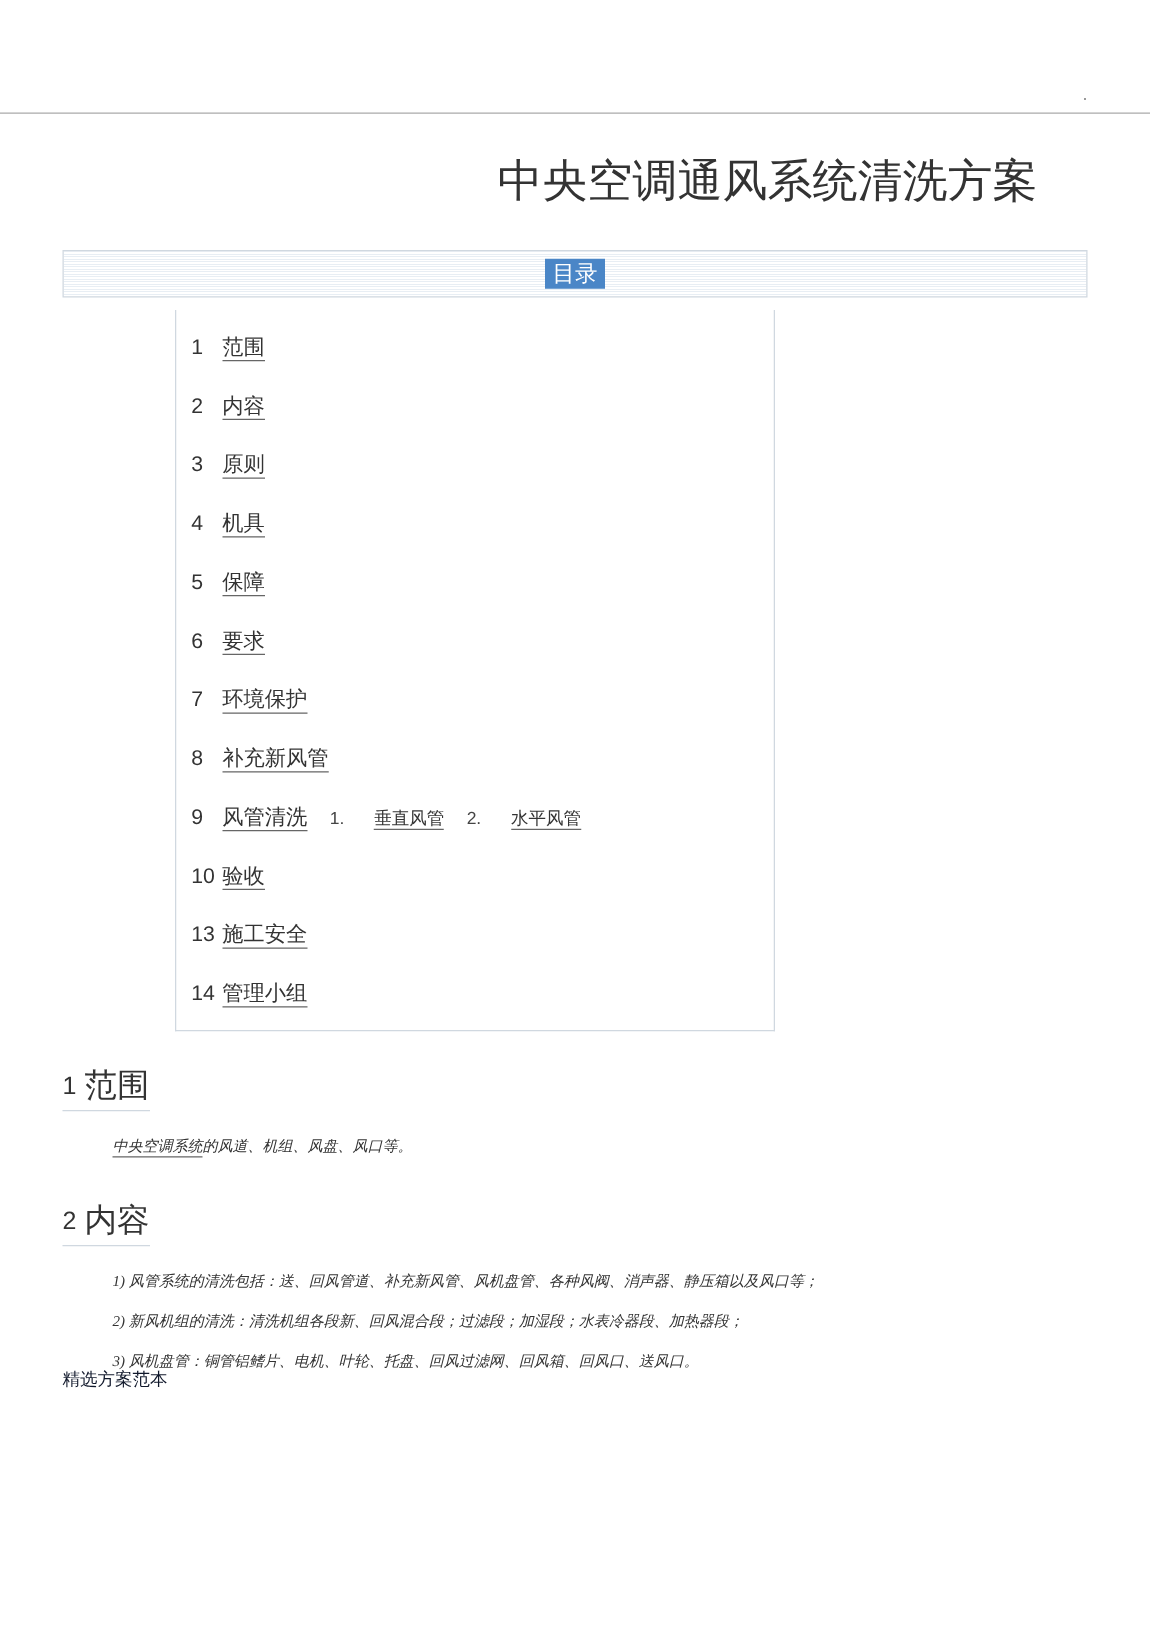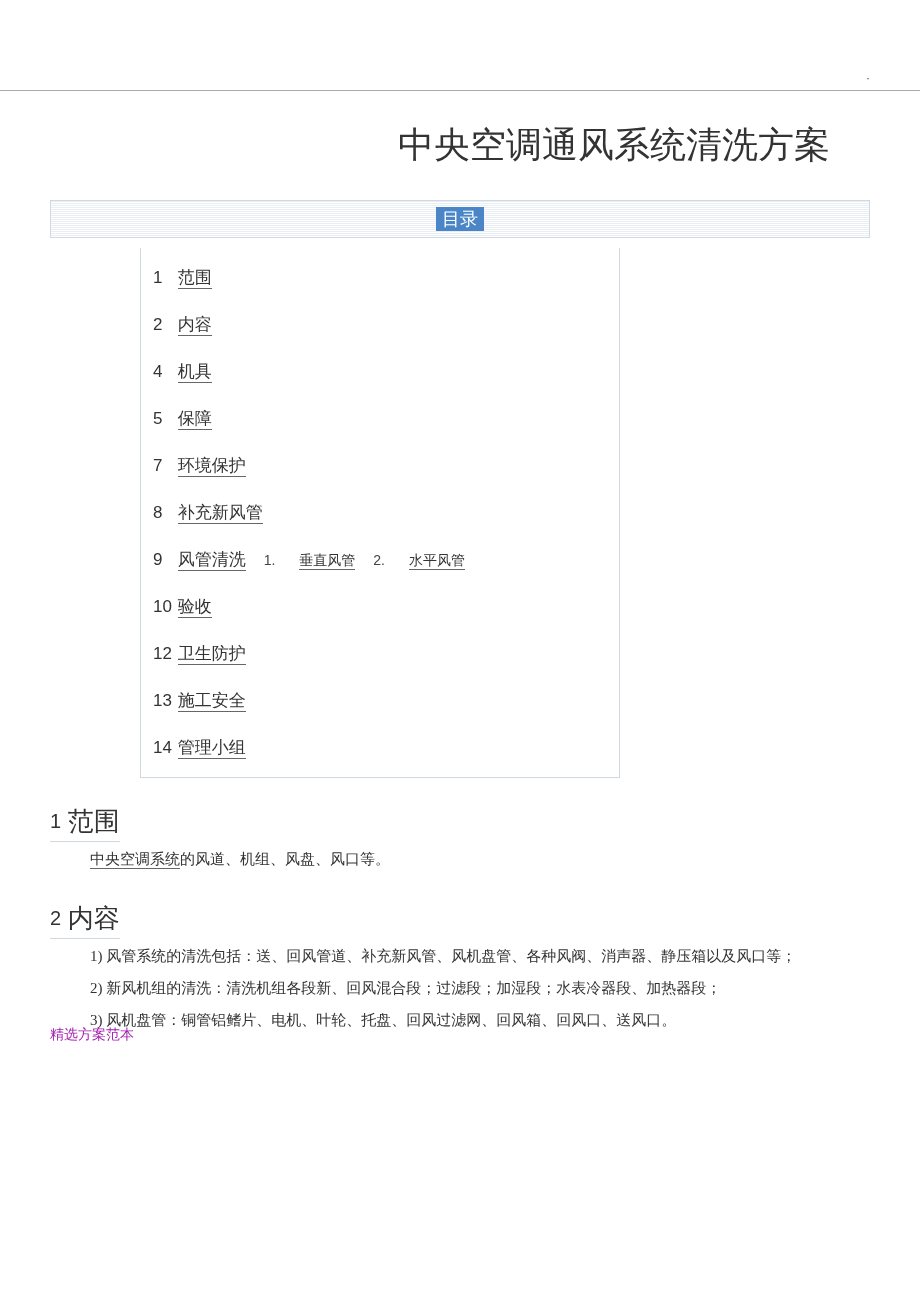--- a/index.html
+++ b/index.html
@@ -92,63 +92,65 @@
     border-bottom: 1px solid #d0d8e0;
     display: inline-block;
     padding-bottom: 2px;
   }
   .section-heading .num {
     font-family: Arial, sans-serif;
     font-size: 20px;
     vertical-align: 2px;
   }
   .body-block {
-    margin-top: 1px;
-    font-size: 15px;
+    margin-top: 12px;
+    font-size: 12px;
     line-height: 32px;
     font-family: "SimSun", serif;
     padding-left: 40px;
     padding-right: 20px;
+    font-style: italic;
   }
   .body-block .inline-link {
     border-bottom: 1px solid #666;
     padding-bottom: 1px;
   }
   .footer {
     position: absolute;
     bottom: 32px;
     left: 50px;
     font-size: 14px;
     font-family: "SimSun", serif;
-    color: #a21caf;
+    color: #0f172a;
   }
 </style>
 </head>
 <body>
 
 <div class="page">
   <span class="top-dot">·</span>
 
   <h1 class="main-title">中央空调通风系统清洗方案</h1>
 
   <div class="toc-bar">
     <span class="toc-label">目录</span>
   </div>
 
   <div class="toc-box" id="toc-box">
 
   <div class="toc-item"><span class="toc-num">1</span> <span class="toc-link">范围</span></div>
       <div class="toc-item"><span class="toc-num">2</span> <span class="toc-link">内容</span></div>
+      <div class="toc-item"><span class="toc-num">3</span> <span class="toc-link">原则</span></div>
       <div class="toc-item"><span class="toc-num">4</span> <span class="toc-link">机具</span></div>
       <div class="toc-item"><span class="toc-num">5</span> <span class="toc-link">保障</span></div>
+      <div class="toc-item"><span class="toc-num">6</span> <span class="toc-link">要求</span></div>
       <div class="toc-item"><span class="toc-num">7</span> <span class="toc-link">环境保护</span></div>
       <div class="toc-item"><span class="toc-num">8</span> <span class="toc-link">补充新风管</span></div>
       <div class="toc-item"><span class="toc-num">9</span> <span class="toc-link">风管清洗</span><span class="toc-sub"><span>1. </span><span class="toc-link">垂直风管</span></span><span class="toc-sub"><span>2. </span><span class="toc-link">水平风管</span></span></div>
       <div class="toc-item"><span class="toc-num">10</span> <span class="toc-link">验收</span></div>
-      <div class="toc-item"><span class="toc-num">12</span> <span class="toc-link">卫生防护</span></div>
       <div class="toc-item"><span class="toc-num">13</span> <span class="toc-link">施工安全</span></div>
       <div class="toc-item"><span class="toc-num">14</span> <span class="toc-link">管理小组</span></div>
     </div>
 
   <div>
     <h2 class="section-heading">
       <span class="num">1</span>
       <span>范围</span>
     </h2>
     <div class="body-block">

